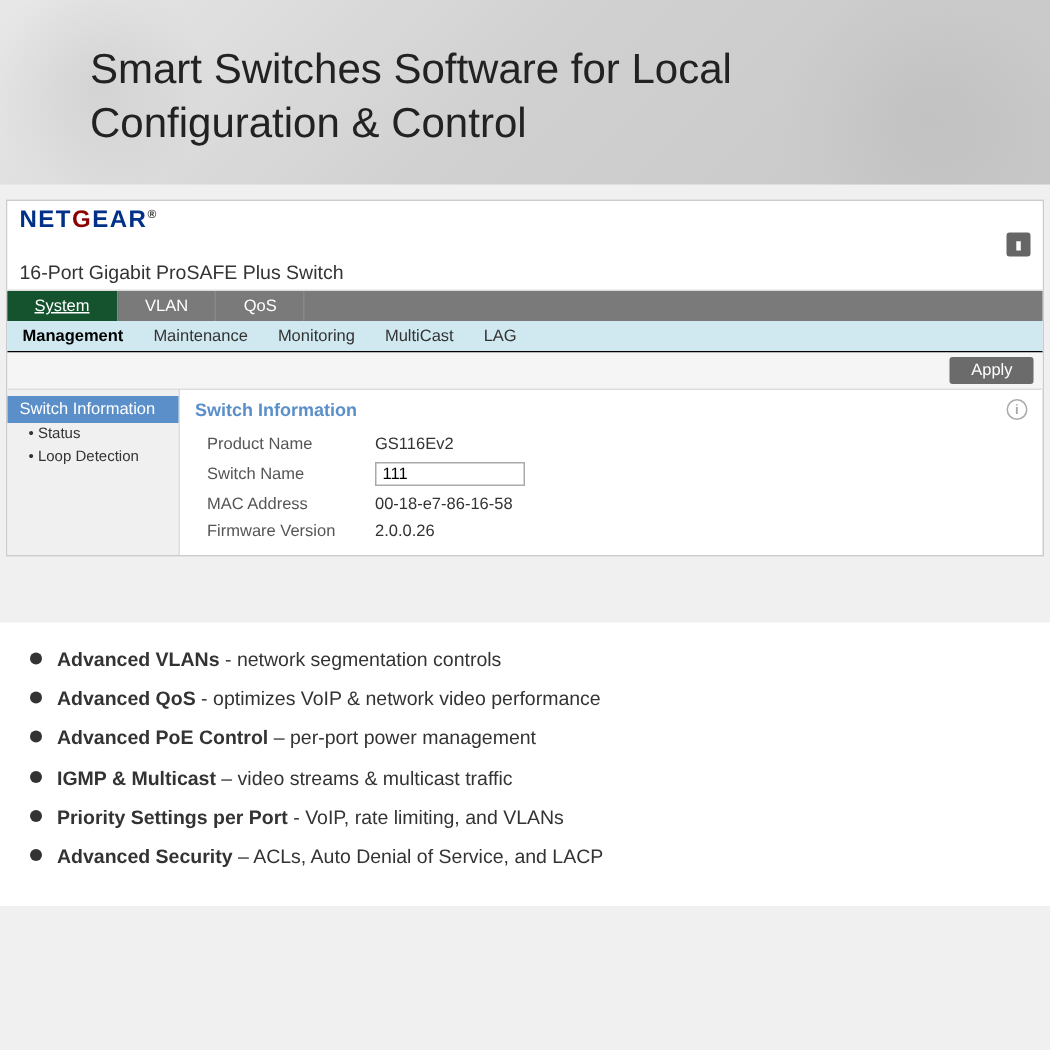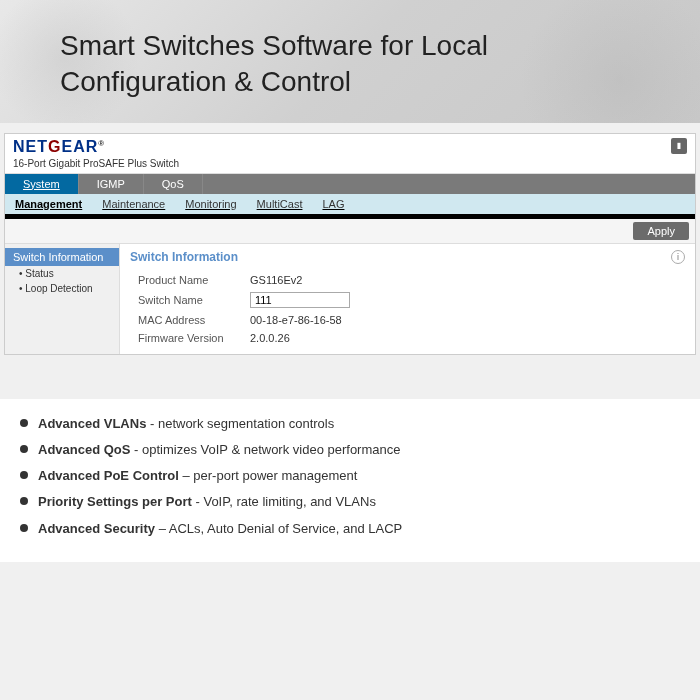--- a/index.html
+++ b/index.html
@@ -52,21 +52,21 @@
     .ui-panel {
       background: #fff;
       border: 1px solid #ccc;
       margin: 10px 4px;
       font-size: 11px;
     }
 
     
     .netgear-header {
       display: flex;
-      align-items: flex-start;
+      align-items: center;
       justify-content: space-between;
       padding: 4px 8px;
       background: #fff;
       border-bottom: 1px solid #ddd;
     }
     .netgear-logo {
       display: flex;
       flex-direction: column;
     }
     .netgear-brand {
@@ -76,23 +76,23 @@
     }
     .netgear-brand span.n { color: #003087; }
     .netgear-brand span.e { color: #003087; }
     .netgear-brand span.t { color: #003087; }
     .netgear-brand span.g { color: #8B0000; }
     .netgear-brand span.e2 { color: #003087; }
     .netgear-brand span.a { color: #003087; }
     .netgear-brand span.r { color: #003087; }
     .netgear-brand-reg { font-size: 8px; color: #333; vertical-align: super; }
     .netgear-sub {
-      font-size: 10px;
-      color: #333;
-      margin-top: 2px;
+      font-size: 13px;
+      color: #333;
+      margin-top: 18px;
     }
     .netgear-icon {
       width: 16px;
       height: 16px;
       background: #666;
       border-radius: 2px;
       display: flex;
       align-items: center;
       justify-content: center;
       color: #fff;
@@ -105,33 +105,32 @@
       background: #7a7a7a;
     }
     .nav-tab {
       padding: 4px 18px;
       color: #fff;
       font-size: 11px;
       cursor: pointer;
       border-right: 1px solid #888;
     }
     .nav-tab.active {
-      background: #0369a1;
+      background: #14532d;
       color: #fff;
       text-decoration: underline;
     }
 
     
     .sub-nav {
       display: flex;
       background: #d0e8f0;
       align-items: center;
       padding: 2px 0;
-      border-bottom: 5px solid #000000;
-      text-decoration: underline;
+      border-bottom: 1px solid #000000;
     }
     .sub-nav-item {
       padding: 2px 10px;
       font-size: 11px;
       color: #333;
       cursor: pointer;
     }
     .sub-nav-item.active {
       color: #000;
       font-weight: bold;
@@ -272,21 +271,21 @@
       <div class="netgear-brand">
         <span class="n">N</span><span class="e">E</span><span class="t">T</span><span class="g">G</span><span class="e2">E</span><span class="a">A</span><span class="r">R</span><span class="netgear-brand-reg">®</span>
       </div>
       <div class="netgear-sub">16-Port Gigabit ProSAFE Plus Switch</div>
     </div>
     <div class="netgear-icon">▮</div>
   </div>
 
   <div class="nav-tabs">
     <div class="nav-tab active">System</div>
-    <div class="nav-tab">IGMP</div>
+    <div class="nav-tab">VLAN</div>
     <div class="nav-tab">QoS</div>
   </div>
 
   <div class="sub-nav">
     <div class="sub-nav-item active">Management</div>
     <div class="sub-nav-item">Maintenance</div>
     <div class="sub-nav-item">Monitoring</div>
     <div class="sub-nav-item">MultiCast</div>
     <div class="sub-nav-item">LAG</div>
   </div>
@@ -351,20 +350,26 @@
     </div>
     <div class="bullet-item">
       <div class="bullet-dot"></div>
       <div class="bullet-text">
         <span class="bullet-bold">Advanced PoE Control</span><span> – per-port power management</span>
       </div>
     </div>
     <div class="bullet-item">
       <div class="bullet-dot"></div>
       <div class="bullet-text">
+        <span class="bullet-bold">IGMP &amp; Multicast</span><span> – video streams &amp; multicast traffic</span>
+      </div>
+    </div>
+    <div class="bullet-item">
+      <div class="bullet-dot"></div>
+      <div class="bullet-text">
         <span class="bullet-bold">Priority Settings per Port</span><span> - VoIP, rate limiting, and VLANs</span>
       </div>
     </div>
     <div class="bullet-item">
       <div class="bullet-dot"></div>
       <div class="bullet-text">
         <span class="bullet-bold">Advanced Security</span><span> – ACLs, Auto Denial of Service, and LACP</span>
       </div>
     </div>
   </div>

